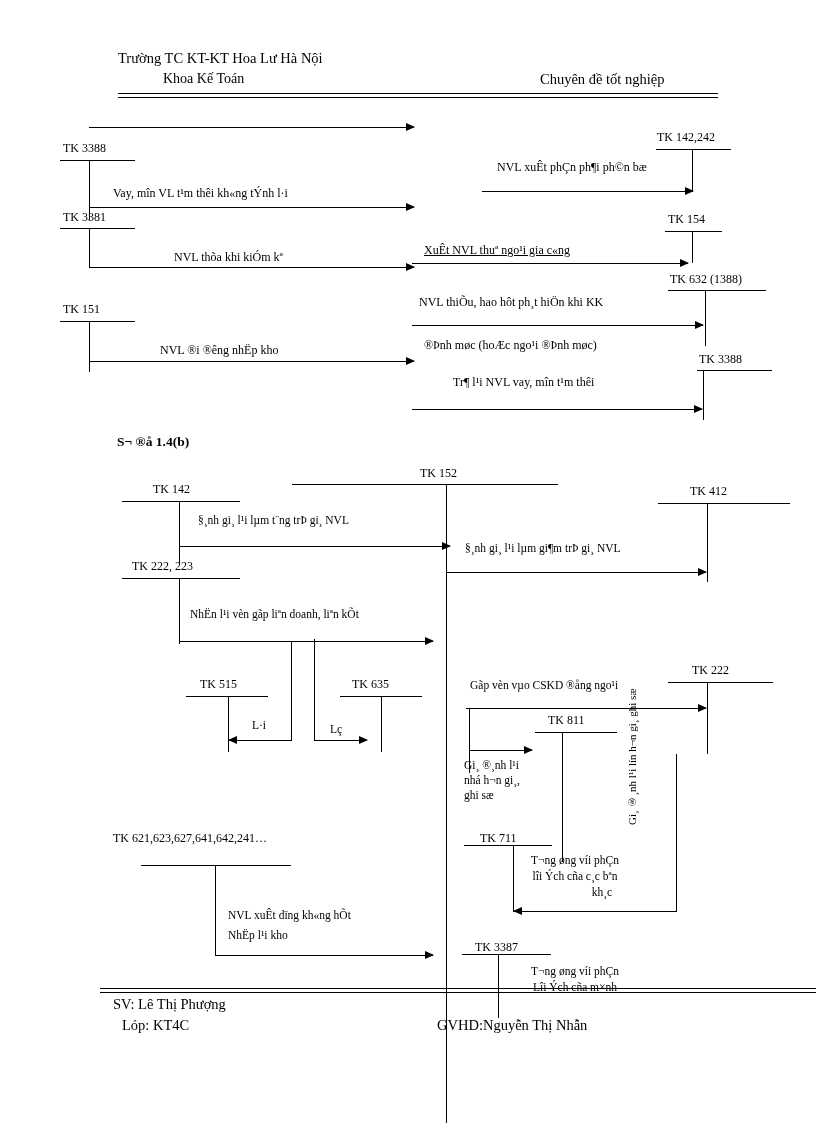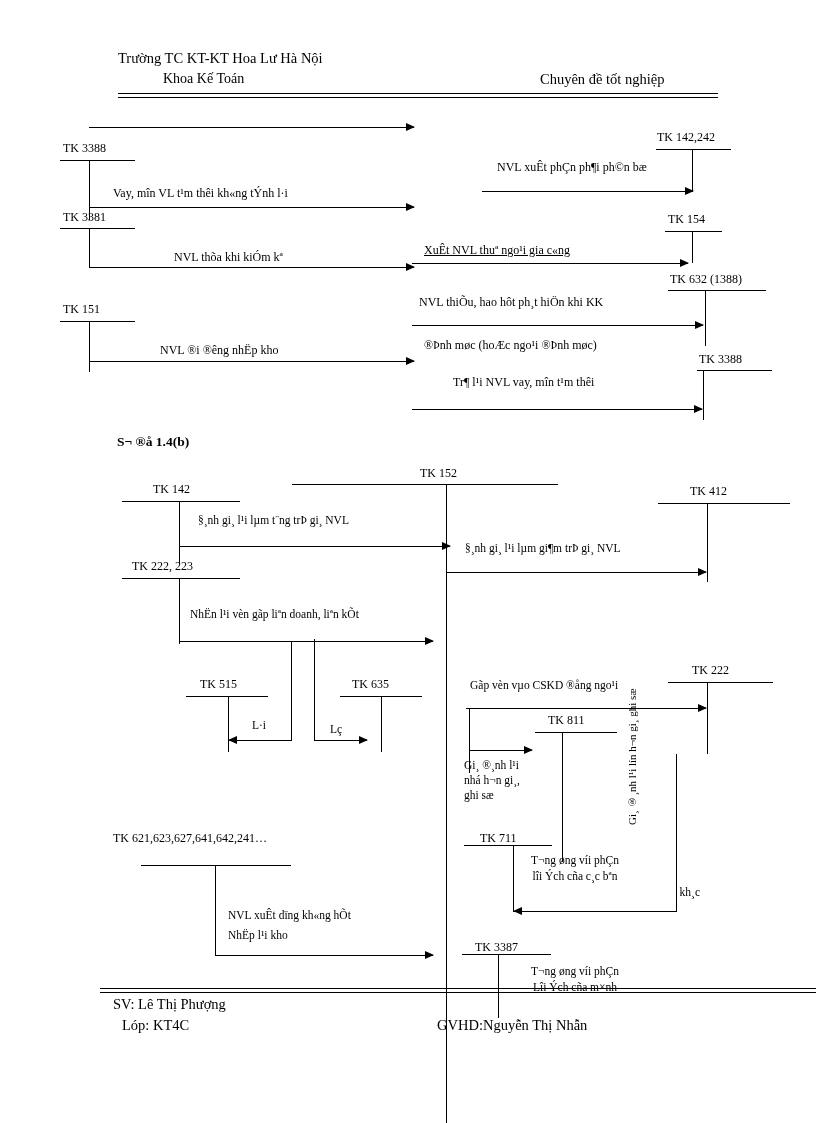--- a/index.html
+++ b/index.html
@@ -190,21 +190,21 @@
     <div class="vline" style="left:215px;top:865px;height:90px;"></div>
     <div class="txt xs" style="left:228px;top:908px;">NVL xuÊt dïng kh«ng hÕt</div>
     <div class="txt xs" style="left:228px;top:928px;">NhËp l¹i kho</div>
     <div class="arrow-r" style="left:215px;top:955px;width:218px;"></div>
 
     <div class="txt sm" style="left:480px;top:831px;">TK 711</div>
     <div class="hline" style="left:464px;top:845px;width:88px;"></div>
     <div class="vline" style="left:513px;top:845px;height:67px;"></div>
     <div class="txt xs ctr" style="left:450px;top:853px;width:250px;">T¬ng   øng víi phÇn</div>
     <div class="txt xs ctr" style="left:450px;top:869px;width:250px;">lîi  Ých cña c¸c bªn</div>
-    <div class="txt xs ctr" style="left:450px;top:885px;width:250px;text-align:right;">kh¸c</div>
+    <div class="txt xs ctr" style="left:477px;top:885px;width:250px;">kh¸c</div>
     <div class="arrow-l" style="left:514px;top:911px;width:162px;"></div>
     <div class="vline" style="left:676px;top:754px;height:158px;"></div>
 
     <div class="txt sm" style="left:475px;top:940px;">TK 3387</div>
     <div class="hline" style="left:462px;top:954px;width:89px;"></div>
     <div class="vline" style="left:498px;top:954px;height:64px;"></div>
     <div class="txt xs ctr" style="left:460px;top:964px;width:230px;">T¬ng  øng víi phÇn</div>
     <div class="txt xs ctr" style="left:460px;top:980px;width:230px;">Lîi  Ých cña m×nh</div>
   </div>
 

